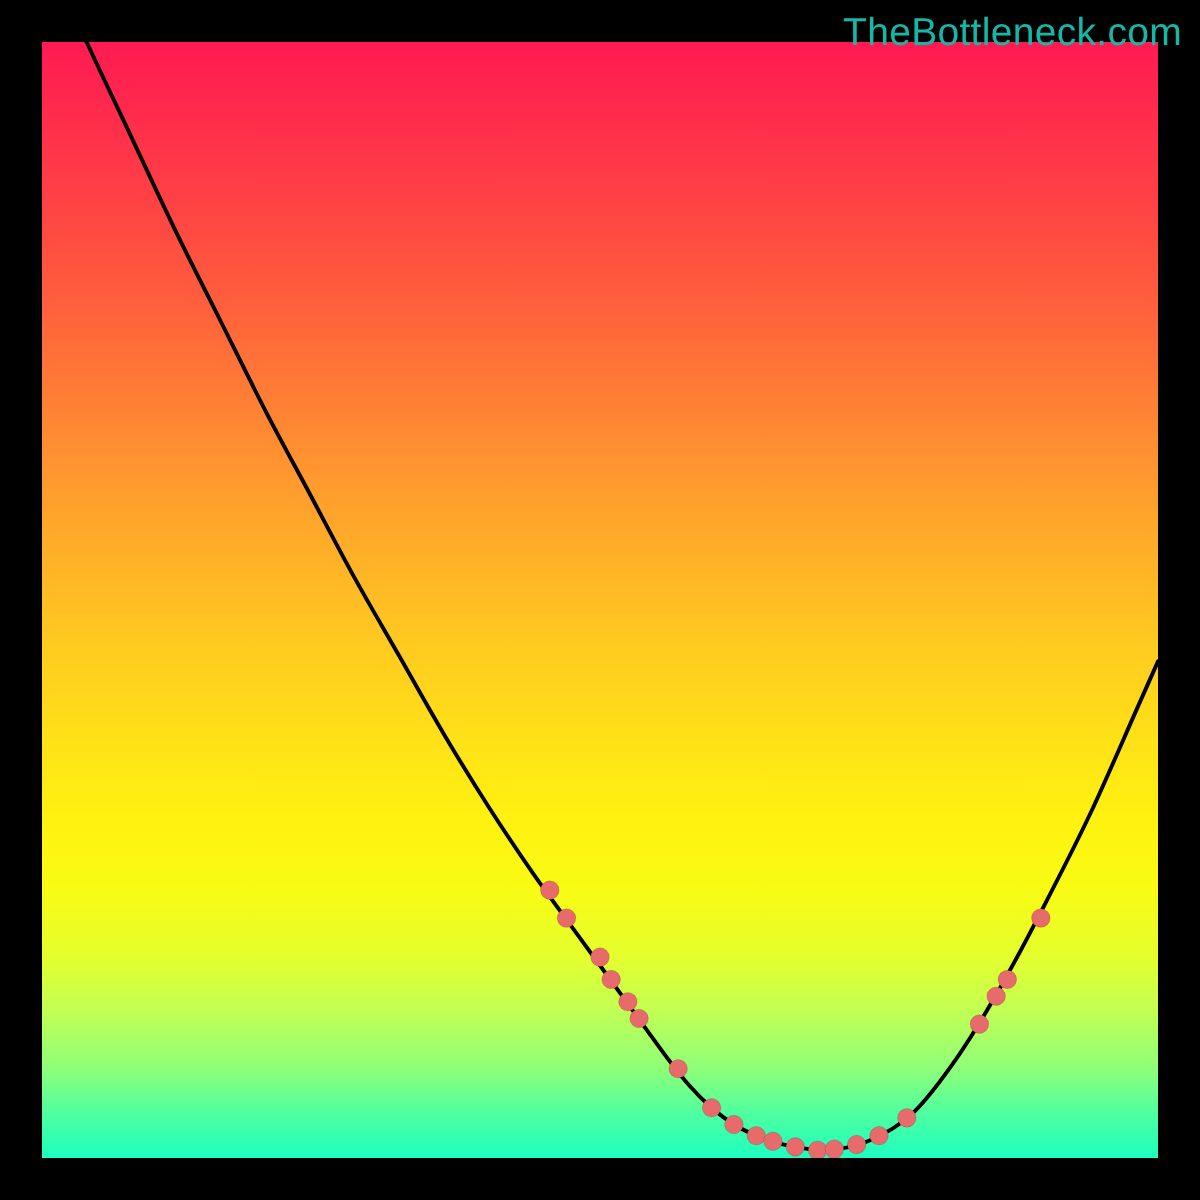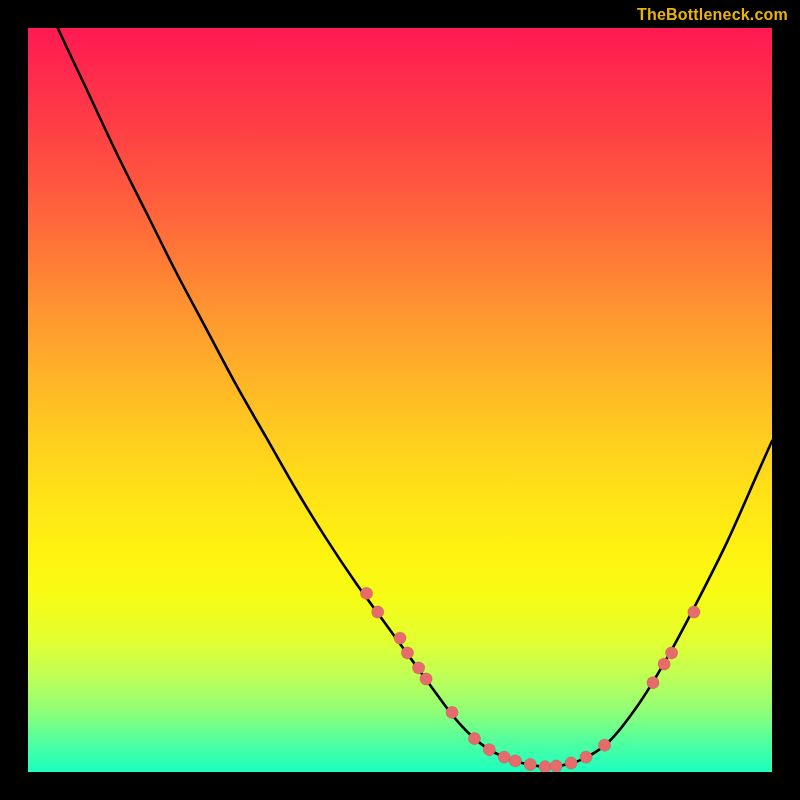--- a/index.html
+++ b/index.html
@@ -8,23 +8,23 @@
     height: 800px;
     background: #000;
     position: relative;
     font-family: Arial, sans-serif;
     overflow: hidden;
   }
   .watermark {
     position: absolute;
     top: 6px;
     right: 12px;
-    color: #eab308;
-    font-size: 16px;
-    font-weight: 700;
+    color: #14b8a6;
+    font-size: 26px;
+    font-weight: 400;
     z-index: 10;
     letter-spacing: 0.2px;
   }
   .plot-area {
     position: absolute;
     left: 28px;
     top: 28px;
     width: 744px;
     height: 744px;
     overflow: hidden;

